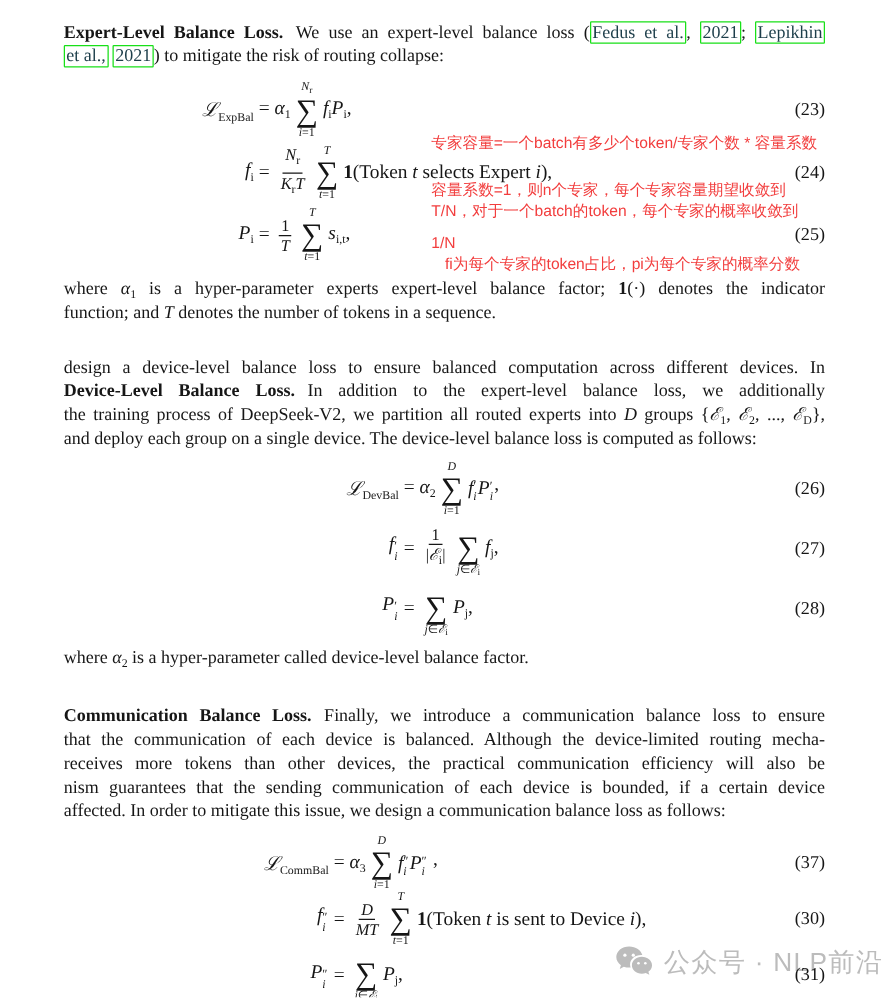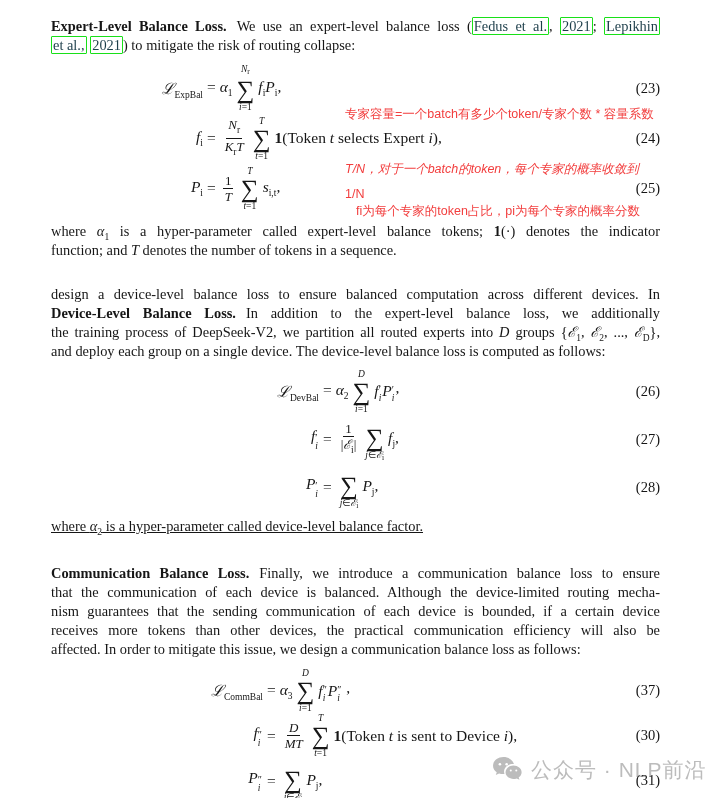--- a/index.html
+++ b/index.html
@@ -42,26 +42,26 @@
   .frac{display:inline-flex;flex-direction:column;align-items:center;margin:0 3px;}
   .fnum,.fden{font-size:13px;line-height:15px;padding:0 2px;white-space:pre;}
   .fnum{border-bottom:1px solid #161616;}
   .ss{display:inline-flex;flex-direction:column;align-items:flex-start;margin:0 1px 0 0;}
   .ssup{font-size:10px;line-height:8px;}
   .ssub{font-size:9.5px;line-height:9px;font-style:italic;}
   
   #p1{margin-top:0;}
   #pw1{margin-top:9px;}
   #p2{margin-top:25px;}
-  #pw2{margin-top:6px;text-decoration:underline;}
+  #pw2{margin-top:6px;}
   #p3{margin-top:28px;}
   
   .annot{position:absolute;left:345px;font-family:"Liberation Sans",sans-serif;
          font-size:12.5px;line-height:15px;color:var(--annot);white-space:nowrap;z-index:5;}
-  #a1{top:107px;} #a2{top:145px;} #a3{top:162px;font-style:italic;} #a4{top:187px;} #a5{top:204px;margin-left:11px;}
+  #a1{top:107px;} #a2{top:145px;} #a3{top:162px;} #a4{top:187px;} #a5{top:204px;margin-left:11px;}
   
   .wm{position:absolute;left:492px;top:756px;display:flex;gap:8px;z-index:1;}
   .wm-text{font-family:"Liberation Sans",sans-serif;font-size:21px;color:var(--wm);letter-spacing:1px;}
 </style>
 </head>
 <body>
 
 <div class="page">
 
   <div id="p1" class="para">
@@ -119,21 +119,21 @@
             <span class="sglyph">∑</span>
             <span class="slim"><span class="it">t</span><span class="rm">=1</span></span>
           </span>
           <span class="mrow"><span class="it">s</span><span class="msub">i,t</span><span class="rm">,</span></span>
         </span>
         <span class="eqnum">(25)</span>
       </div>
     </div>
 
   <div id="pw1" class="para">
-      <div class="pline"><span class="rm">where </span><span class="it">α</span><span class="msub">1</span><span class="rm"> is a hyper-parameter called expert-level balance tokens; </span><span class="bd">1</span><span class="rm">(·) denotes the indicator</span></div>
+      <div class="pline"><span class="rm">where </span><span class="it">α</span><span class="msub">1</span><span class="rm"> is a hyper-parameter experts expert-level balance factor; </span><span class="bd">1</span><span class="rm">(·) denotes the indicator</span></div>
       <div class="pline lastline"><span class="rm">function; and </span><span class="it">T</span><span class="rm"> denotes the number of tokens in a sequence.</span></div>
     </div>
 
   <div id="p2" class="para">
       <div class="pline"><span class="rm">design a device-level balance loss to ensure balanced computation across different devices. In</span></div>
       <div class="pline"><span class="bd">Device-Level Balance Loss.</span><span class="hsp"></span><span class="rm">In addition to the expert-level balance loss, we additionally</span></div>
       <div class="pline"><span class="rm">the training process of DeepSeek-V2, we partition all routed experts into </span><span class="it">D</span><span class="rm"> groups {</span><span class="it">ℰ</span><span class="msub">1</span><span class="rm">, </span><span class="it">ℰ</span><span class="msub">2</span><span class="rm">, ..., </span><span class="it">ℰ</span><span class="msub">D</span><span class="rm">},</span></div>
       <div class="pline lastline"><span class="rm">and deploy each group on a single device. The device-level balance loss is computed as follows:</span></div>
     </div>
 
@@ -192,22 +192,22 @@
       </div>
     </div>
 
   <div id="pw2" class="para">
       <div class="pline lastline"><span class="rm">where </span><span class="it">α</span><span class="msub">2</span><span class="rm"> is a hyper-parameter called device-level balance factor.</span></div>
     </div>
 
   <div id="p3" class="para">
       <div class="pline"><span class="bd">Communication Balance Loss.</span><span class="hsp"></span><span class="rm">Finally, we introduce a communication balance loss to ensure</span></div>
       <div class="pline"><span class="rm">that the communication of each device is balanced. Although the device-limited routing mecha-</span></div>
+      <div class="pline"><span class="rm">receives more tokens than other devices, the practical communication efficiency will also be</span></div>
       <div class="pline"><span class="rm">nism guarantees that the sending communication of each device is bounded, if a certain device</span></div>
-      <div class="pline"><span class="rm">receives more tokens than other devices, the practical communication efficiency will also be</span></div>
       <div class="pline lastline"><span class="rm">affected. In order to mitigate this issue, we design a communication balance loss as follows:</span></div>
     </div>
 
   <div id="eqb2" class="eqb">
       <div class="eqrow">
         <span class="eqlhs">
           <span class="mrow"><span class="it">ℒ</span><span class="msub">CommBal</span></span>
         </span>
         <span class="eqrhs">
           <span class="mrow"><span class="rm">= </span><span class="it">α</span><span class="msub">3</span></span>
@@ -253,20 +253,21 @@
             <span class="sglyph">∑</span>
             <span class="slim"><span class="it">j</span><span class="rm">∈</span><span class="it">ℰ</span><span class="msub">i</span></span>
           </span>
           <span class="mrow"><span class="it">P</span><span class="msub">j</span><span class="rm">,</span></span>
         </span>
         <span class="eqnum">(31)</span>
       </div>
     </div>
 
   <div id="a1" class="annot">专家容量=一个batch有多少个token/专家个数 * 容量系数</div>
+  <div id="a2" class="annot">容量系数=1，则n个专家，每个专家容量期望收敛到</div>
   <div id="a3" class="annot">T/N，对于一个batch的token，每个专家的概率收敛到</div>
   <div id="a4" class="annot">1/N</div>
   <div id="a5" class="annot">fi为每个专家的token占比，pi为每个专家的概率分数</div>
 
   <div class="wm">
     <span style="display:inline-flex;">
       <svg width="31" height="26" viewBox="0 0 36 30">
         <g fill="#bcbcbc">
           <path d="M13.2 1.2 C6.4 1.2 1.2 5.6 1.2 11.1 c0 3.1 1.7 5.8 4.3 7.6 l-1.1 3.4 3.8-2 c1.5 0.5 3.2 0.8 5 0.8 0.4 0 0.9 0 1.3-0.1 -0.3-0.9-0.5-1.8-0.5-2.8 0-4.9 4.6-8.8 10.3-8.8 0.4 0 0.7 0 1.1 0.1 C24.3 4.6 19.3 1.2 13.2 1.2 Z"></path>
           <path d="M24.9 10.9 c-5.1 0-9.2 3.5-9.2 7.8 0 4.3 4.1 7.8 9.2 7.8 1.3 0 2.6-0.2 3.7-0.6 l3.3 1.7 -0.9-2.9 c2.1-1.4 3.4-3.6 3.4-6 C34.4 14.4 30.1 10.9 24.9 10.9 Z"></path>

